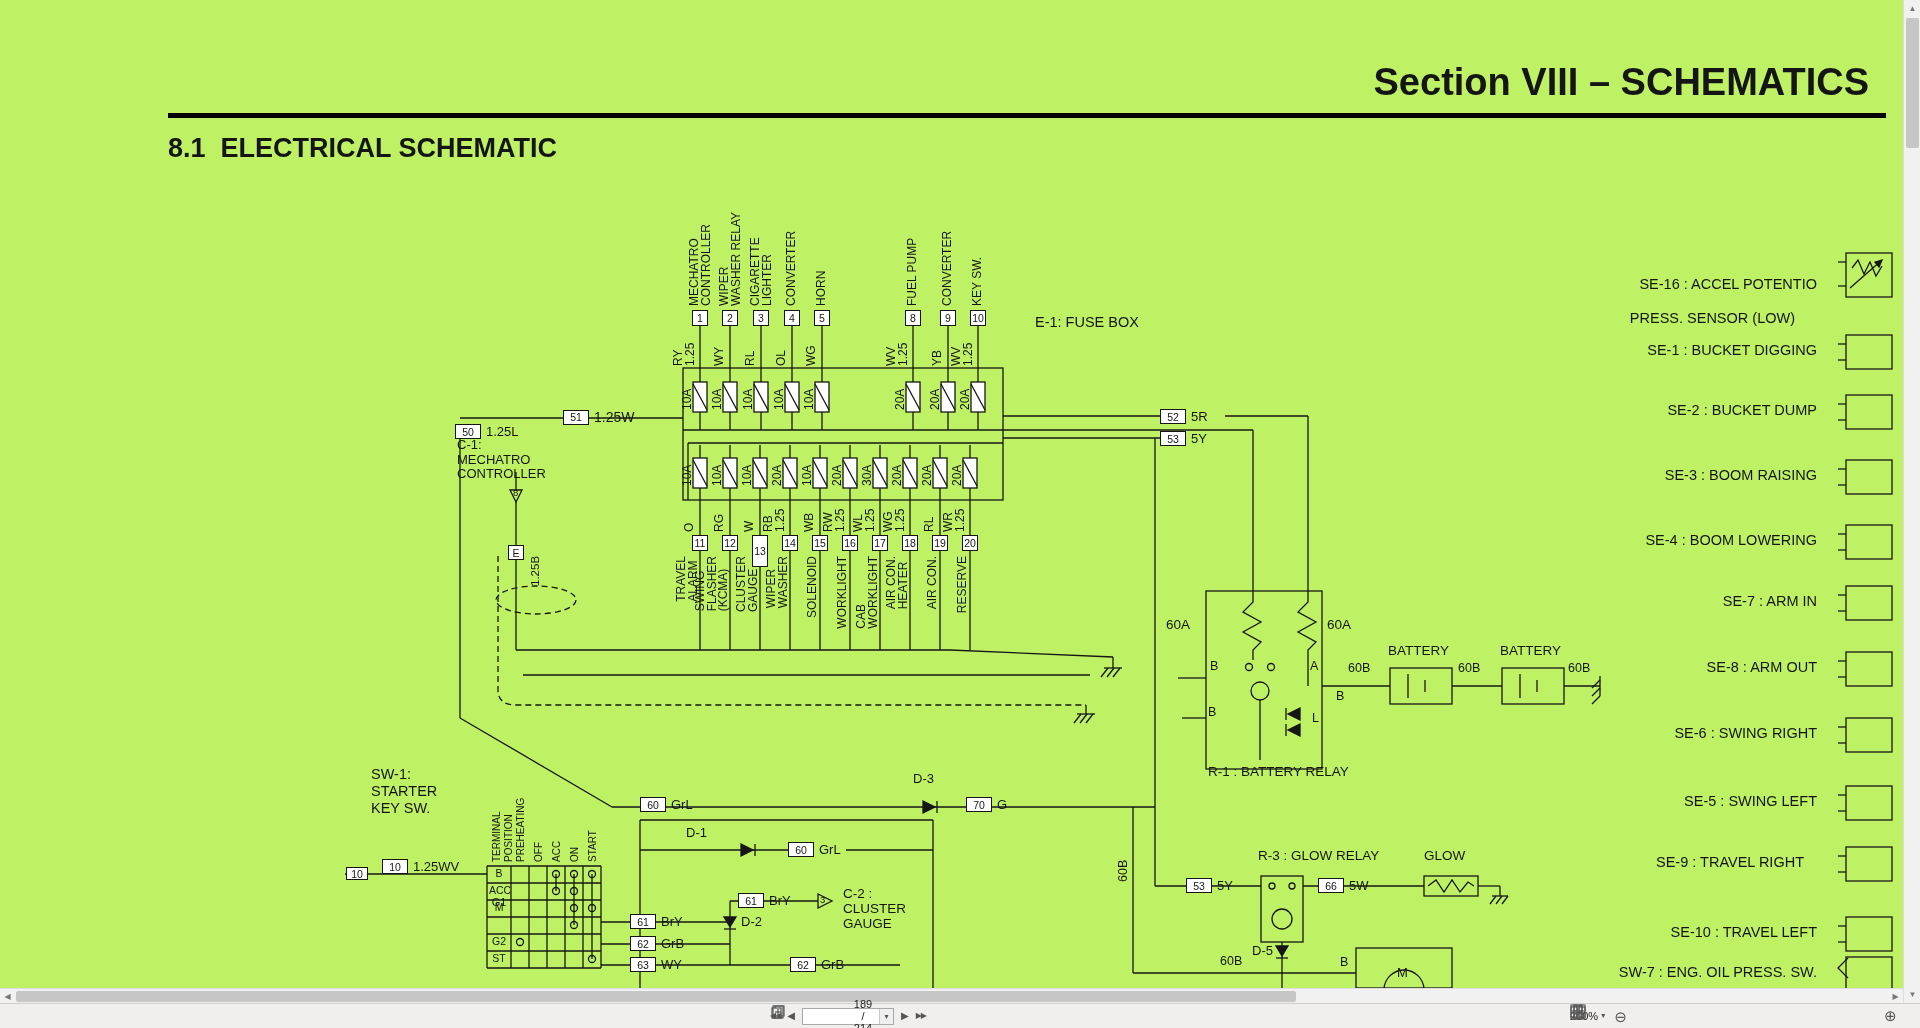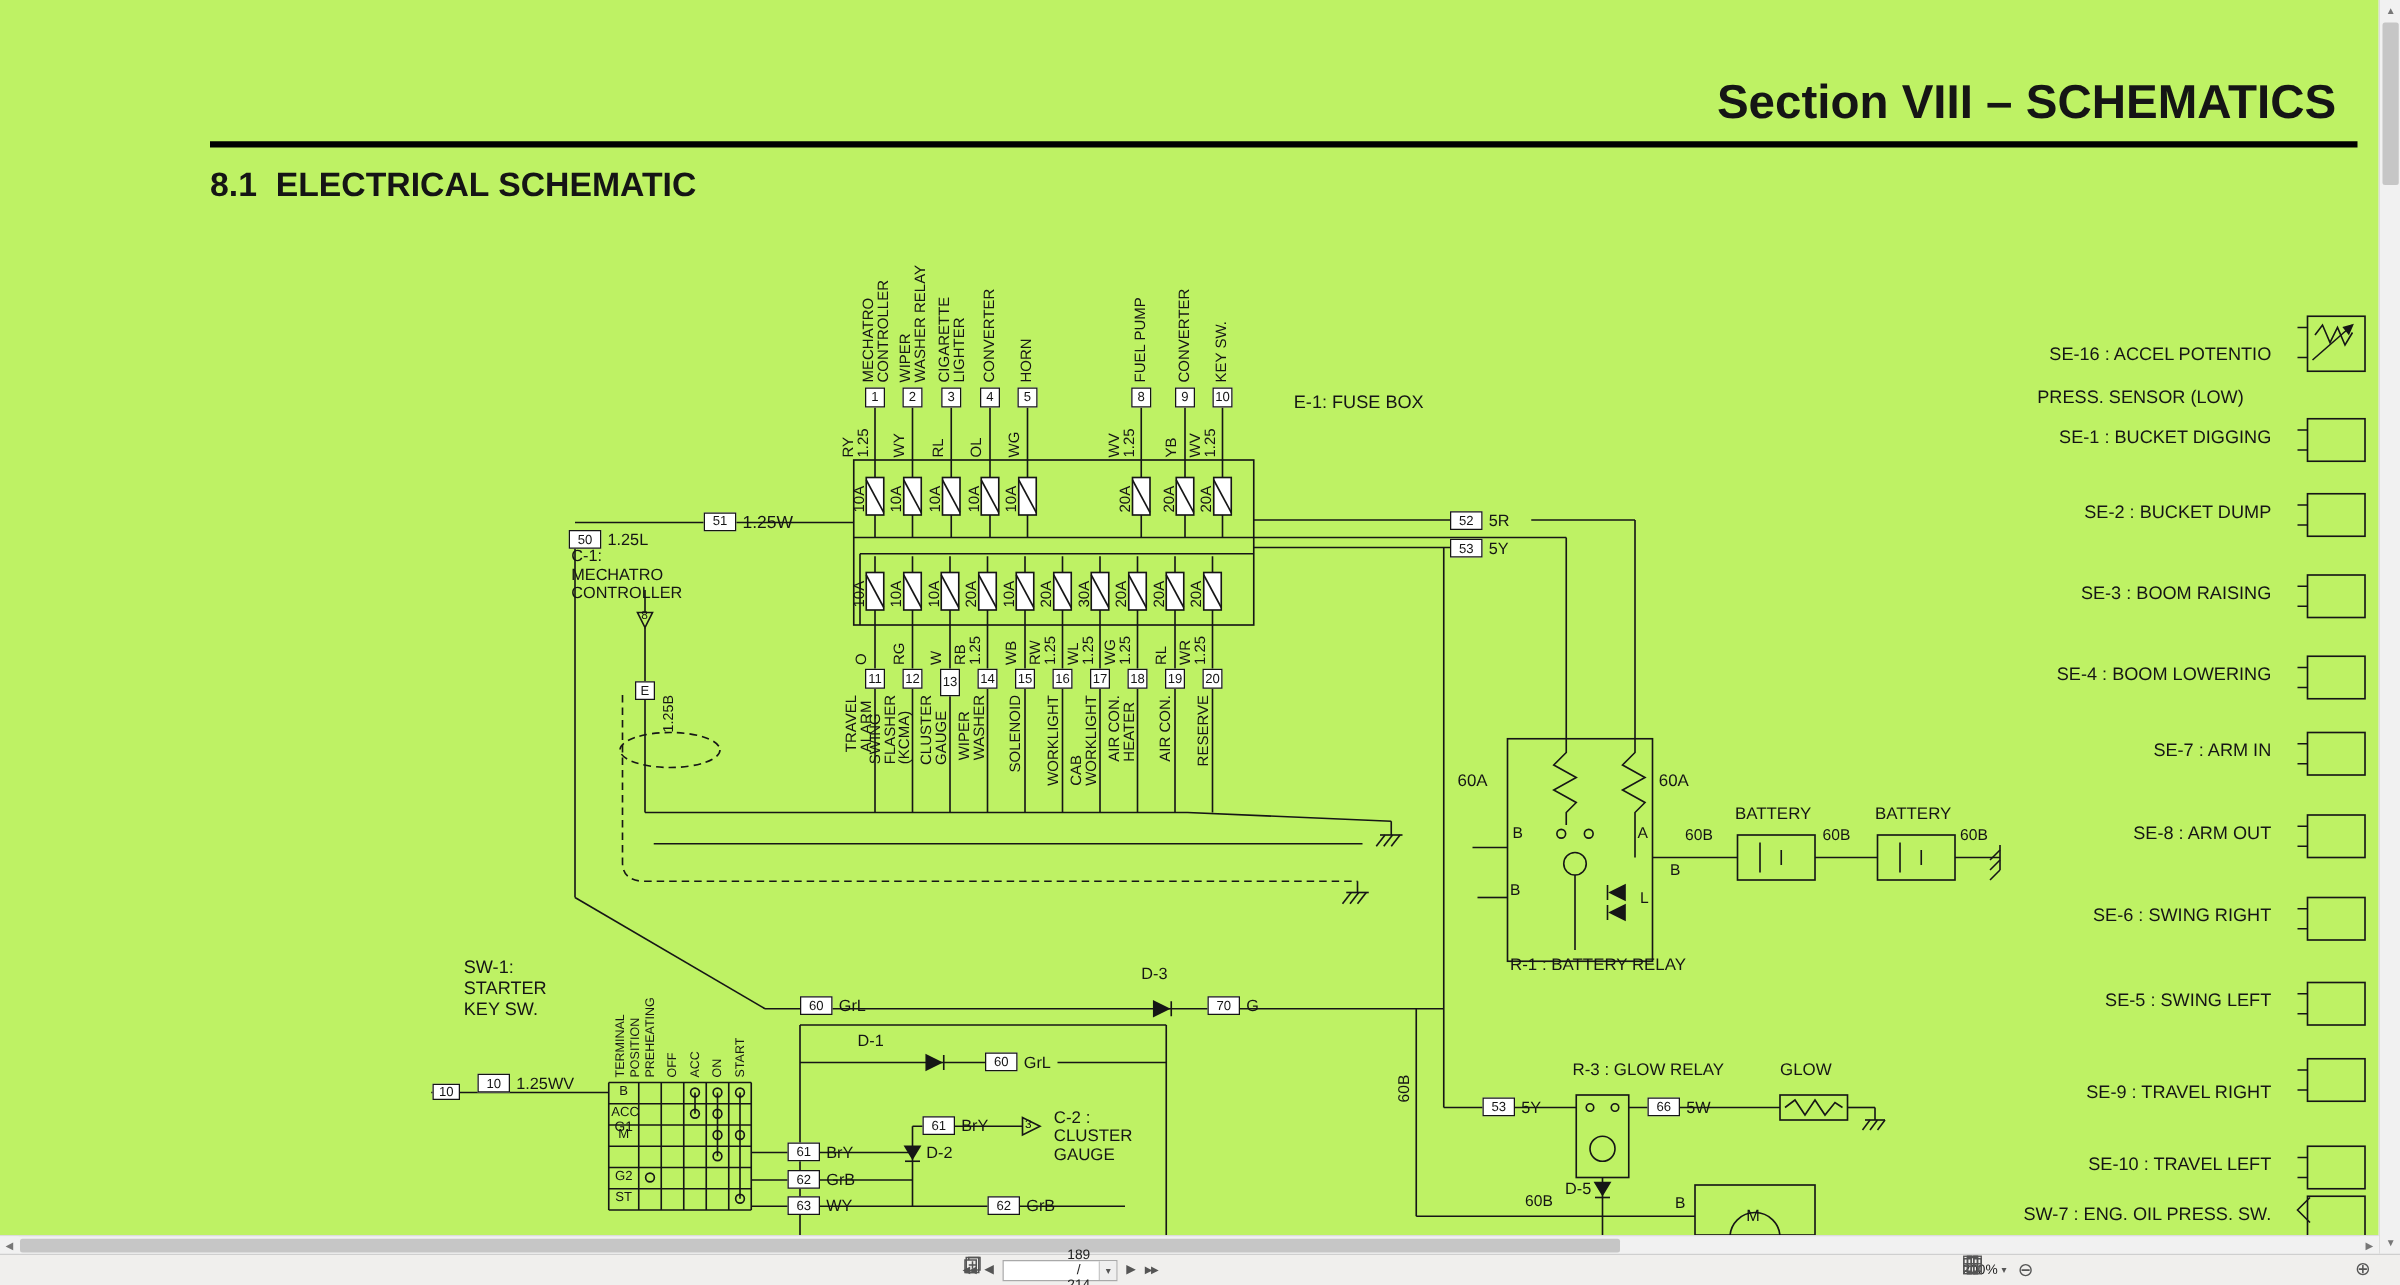--- a/index.html
+++ b/index.html
@@ -411,21 +411,21 @@
     <span class="t vt fl" style="left:853px;top:532px;">WL
 1.25</span>
     <span class="t vt fl" style="left:883px;top:532px;">WG
 1.25</span>
     <span class="t vt fl" style="left:924px;top:532px;">RL</span>
     <span class="t vt fl" style="left:943px;top:532px;">WR
 1.25</span>
 
     <span class="tb" style="left:692px;top:535px;width:16px;height:16px;">11</span>
     <span class="tb" style="left:722px;top:535px;width:16px;height:16px;">12</span>
-    <span class="tb" style="left:752px;top:535px;width:16px;height:22px;">13</span>
+    <span class="tb" style="left:752px;top:535px;width:16px;height:32px;">13</span>
     <span class="tb" style="left:782px;top:535px;width:16px;height:16px;">14</span>
     <span class="tb" style="left:812px;top:535px;width:16px;height:16px;">15</span>
     <span class="tb" style="left:842px;top:535px;width:16px;height:16px;">16</span>
     <span class="tb" style="left:872px;top:535px;width:16px;height:16px;">17</span>
     <span class="tb" style="left:902px;top:535px;width:16px;height:16px;">18</span>
     <span class="tb" style="left:932px;top:535px;width:16px;height:16px;">19</span>
     <span class="tb" style="left:962px;top:535px;width:16px;height:16px;">20</span>
 
     <span class="t vtd fl" style="left:676px;top:556px;">TRAVEL
 ALARM</span>
@@ -563,21 +563,21 @@
     <span class="t" style="right:86px;top:277px;font-size:14.5px;">SE-16 : ACCEL POTENTIO</span>
     <span class="t" style="right:108px;top:311px;font-size:14.5px;">PRESS. SENSOR (LOW)</span>
     <span class="t" style="right:86px;top:343px;font-size:14.5px;">SE-1 : BUCKET DIGGING</span>
     <span class="t" style="right:86px;top:403px;font-size:14.5px;">SE-2 : BUCKET DUMP</span>
     <span class="t" style="right:86px;top:468px;font-size:14.5px;">SE-3 : BOOM RAISING</span>
     <span class="t" style="right:86px;top:533px;font-size:14.5px;">SE-4 : BOOM LOWERING</span>
     <span class="t" style="right:86px;top:594px;font-size:14.5px;">SE-7 : ARM IN</span>
     <span class="t" style="right:86px;top:660px;font-size:14.5px;">SE-8 : ARM OUT</span>
     <span class="t" style="right:86px;top:726px;font-size:14.5px;">SE-6 : SWING RIGHT</span>
     <span class="t" style="right:86px;top:794px;font-size:14.5px;">SE-5 : SWING LEFT</span>
-    <span class="t" style="right:86px;top:855px;font-size:14.5px;margin-top:12px;">SE-9 : TRAVEL RIGHT</span>
+    <span class="t" style="right:99px;top:855px;font-size:14.5px;">SE-9 : TRAVEL RIGHT</span>
     <span class="t" style="right:86px;top:925px;font-size:14.5px;">SE-10 : TRAVEL LEFT</span>
     <span class="t" style="right:86px;top:965px;font-size:14.5px;">SW-7 : ENG. OIL PRESS. SW.</span>
   </div>
 
   <div class="vscroll">
     <div class="sb-btn" style="left:0;top:0;width:17px;height:17px;">
         <span>▲</span>
       </div>
     <div class="vthumb"></div>
     <div class="sb-btn" style="left:0;bottom:0;width:17px;height:17px;">

